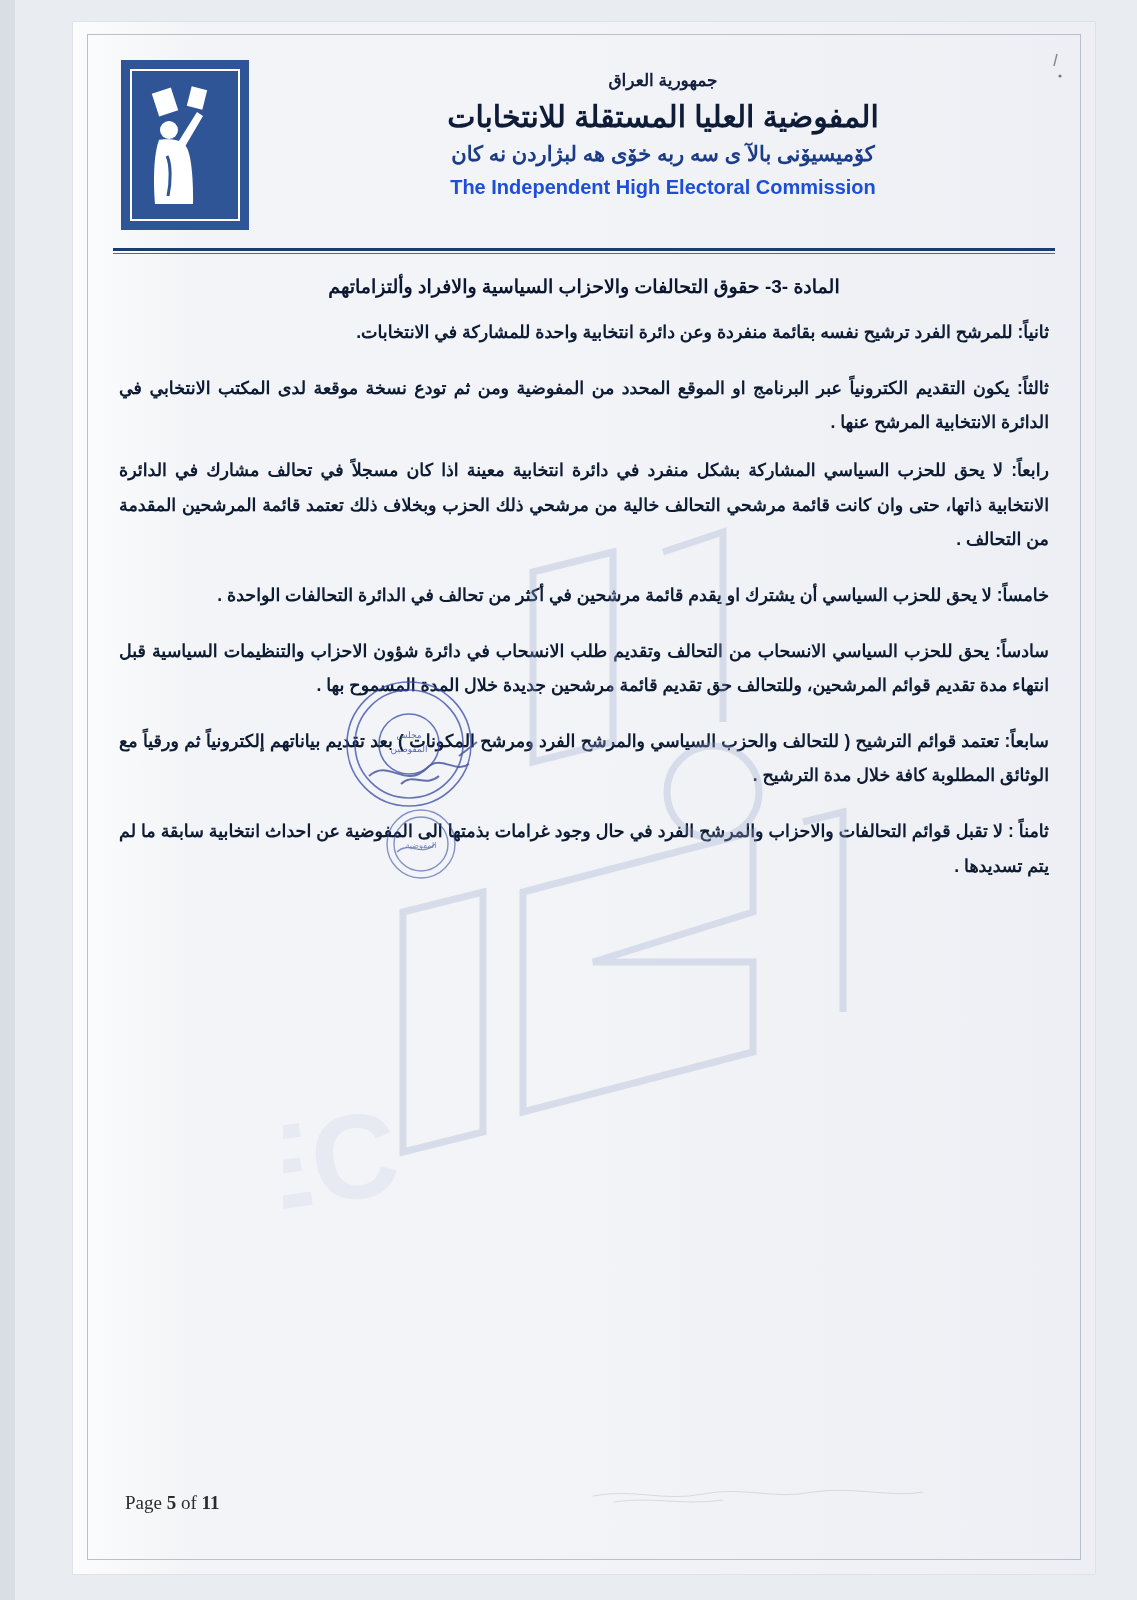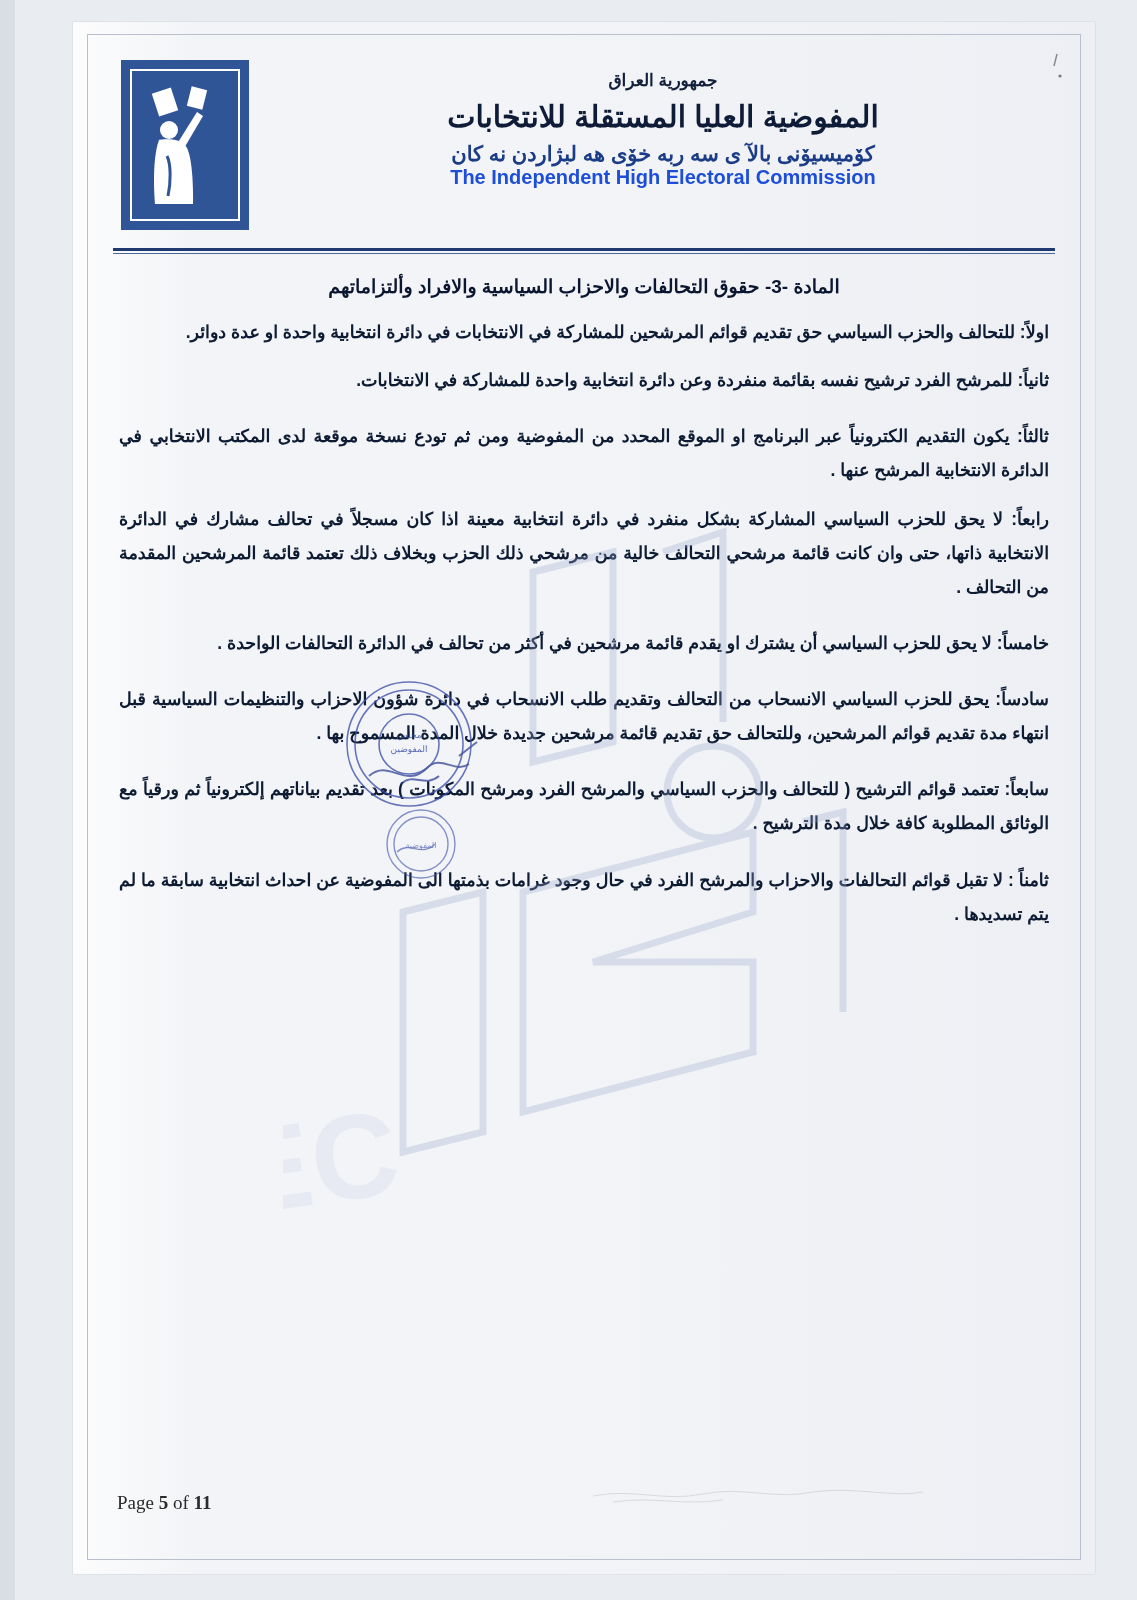--- a/index.html
+++ b/index.html
@@ -97,21 +97,21 @@
     font-size: 30px;
     font-weight: bold;
     color: #0f1c38;
     letter-spacing: 1px;
     margin-bottom: 8px;
   }
   .h-kurdish {
     font-size: 21px;
     font-weight: bold;
     color: #1b3c86;
-    margin-bottom: 0;
+    margin-bottom: 10px;
   }
   .h-english {
     font-size: 20px;
     font-weight: bold;
     color: #1d4ed8;
     direction: ltr;
     font-family: "Liberation Sans", sans-serif;
   }
   .rule-wrap {
     margin-top: 18px;
@@ -173,21 +173,21 @@
     left: 290px;
     top: 770px;
     width: 120px;
     height: 100px;
     pointer-events: none;
     opacity: 0.8;
   }
   
   .footer {
     position: absolute;
-    left: 44px;
+    left: 52px;
     bottom: 60px;
     direction: ltr;
     font-family: "Liberation Serif", serif;
     font-size: 19px;
     color: #2b2b2b;
   }
   .footer b { font-weight: bold; }
   .smudge {
     position: absolute;
     left: 520px;
@@ -249,21 +249,20 @@
       </div>
 
       <div class="rule-wrap">
         <div class="rule-thick"></div>
         <div class="rule-thin"></div>
       </div>
 
       <div class="body-text">
         <div class="article-title">المادة -3- حقوق التحالفات والاحزاب السياسية والافراد وألتزاماتهم</div>
 
-        <p class="clause">اولاً: للتحالف والحزب السياسي حق تقديم قوائم المرشحين للمشاركة في الانتخابات في دائرة انتخابية واحدة او عدة دوائر.</p>
         <p class="clause gap">ثانياً: للمرشح الفرد ترشيح نفسه بقائمة منفردة وعن دائرة انتخابية واحدة للمشاركة في الانتخابات.</p>
         <p class="clause">ثالثاً: يكون التقديم الكترونياً عبر البرنامج او الموقع المحدد من المفوضية ومن ثم تودع نسخة موقعة لدى المكتب الانتخابي في الدائرة الانتخابية المرشح عنها .</p>
         <p class="clause gap">رابعاً: لا يحق للحزب السياسي المشاركة بشكل منفرد في دائرة انتخابية معينة اذا كان مسجلاً في تحالف مشارك في الدائرة الانتخابية ذاتها، حتى وان كانت قائمة مرشحي التحالف خالية من مرشحي ذلك الحزب وبخلاف ذلك تعتمد قائمة المرشحين المقدمة من التحالف .</p>
         <p class="clause gap">خامساً: لا يحق للحزب السياسي أن يشترك او يقدم قائمة مرشحين في أكثر من تحالف في الدائرة التحالفات الواحدة .</p>
         <p class="clause gap">سادساً: يحق للحزب السياسي الانسحاب من التحالف وتقديم طلب الانسحاب في دائرة شؤون الاحزاب والتنظيمات السياسية قبل انتهاء مدة تقديم قوائم المرشحين، وللتحالف حق تقديم قائمة مرشحين جديدة خلال المدة المسموح بها .</p>
         <p class="clause gap">سابعاً: تعتمد قوائم الترشيح ( للتحالف والحزب السياسي والمرشح الفرد ومرشح المكونات ) بعد تقديم بياناتهم إلكترونياً ثم ورقياً مع الوثائق المطلوبة كافة خلال مدة الترشيح .</p>
         <p class="clause">ثامناً : لا تقبل قوائم التحالفات والاحزاب والمرشح الفرد في حال وجود غرامات بذمتها الى المفوضية عن احداث انتخابية سابقة ما لم يتم تسديدها .</p>
       </div>
     </div>
 

